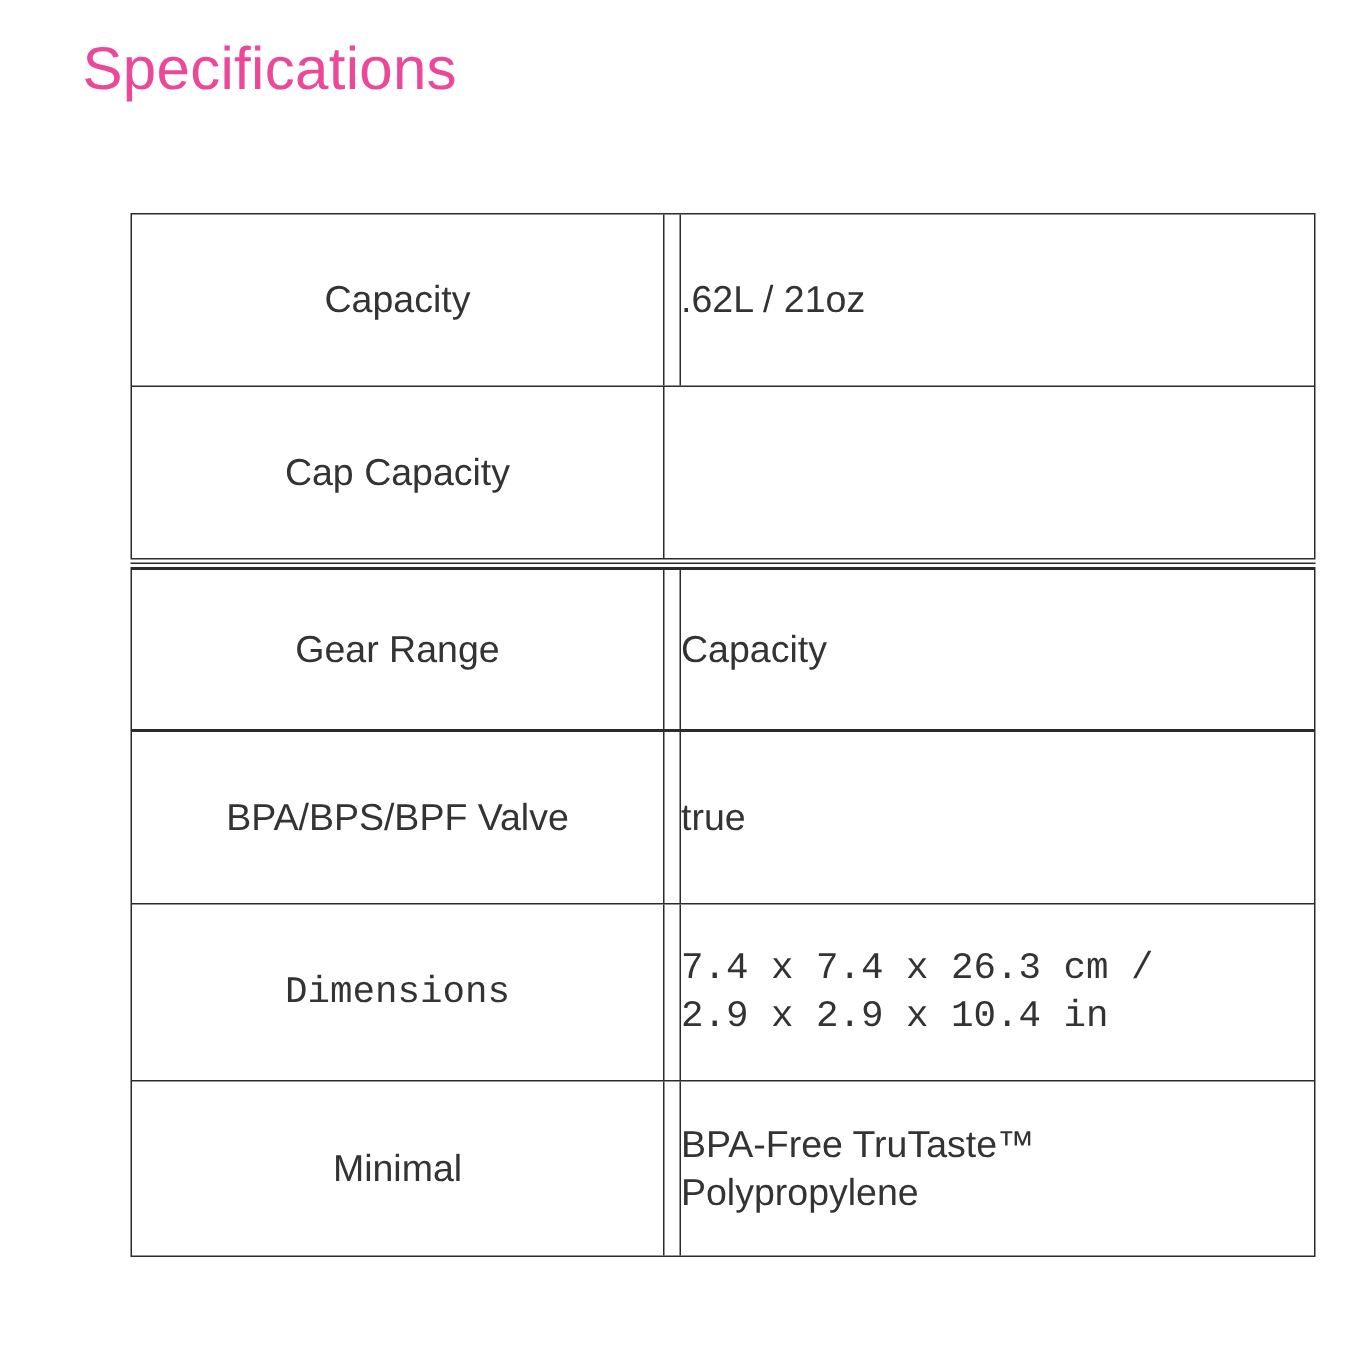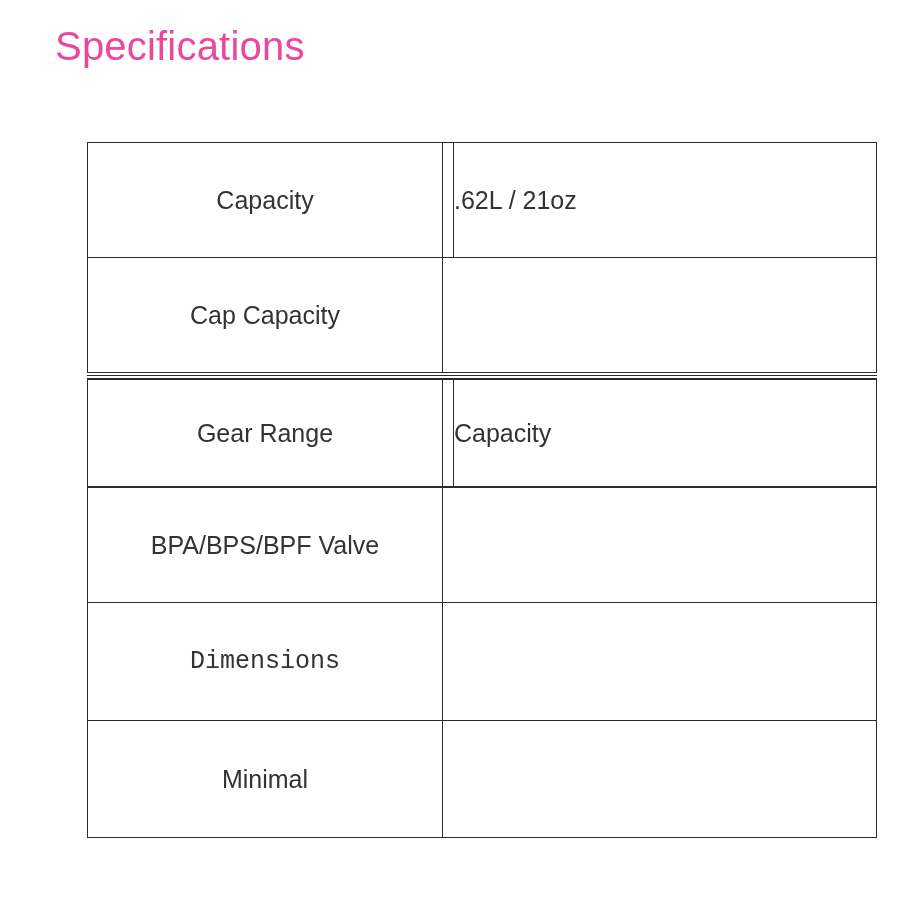--- a/index.html
+++ b/index.html
@@ -103,26 +103,37 @@
         <span class="val">Gear Range</span>
       </div>
       <div class="cell-value val-center">
         <span class="val">Capacity</span>
       </div>
     </div>
     <div class="row r4">
       <div class="cell-label">
         <span class="val">BPA/BPS/BPF Valve</span>
       </div>
+      <div class="cell-value val-center">
+        <span class="val">true</span>
+      </div>
     </div>
     <div class="row r5">
       <div class="cell-label">
         <span class="val">Dimensions</span>
       </div>
+      <div class="cell-value val-left">
+        <span class="val">7.4 x 7.4 x 26.3 cm /
+2.9 x 2.9 x 10.4 in</span>
+      </div>
     </div>
     <div class="row r6">
       <div class="cell-label">
         <span class="val">Minimal</span>
+      </div>
+      <div class="cell-value val-left">
+        <span class="val">BPA-Free TruTaste™
+Polypropylene</span>
       </div>
     </div>
   </div>
 
 </div>
 
 </body></html>

